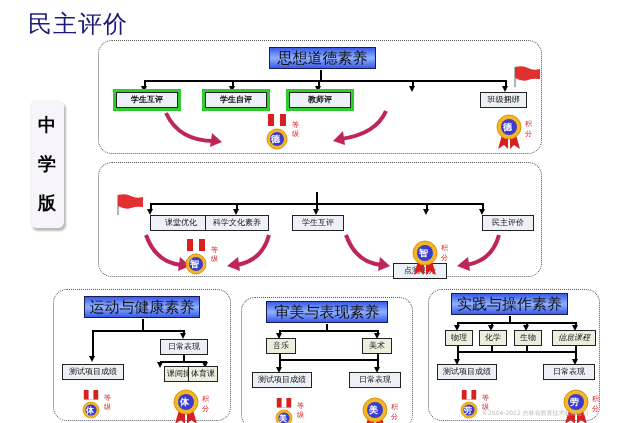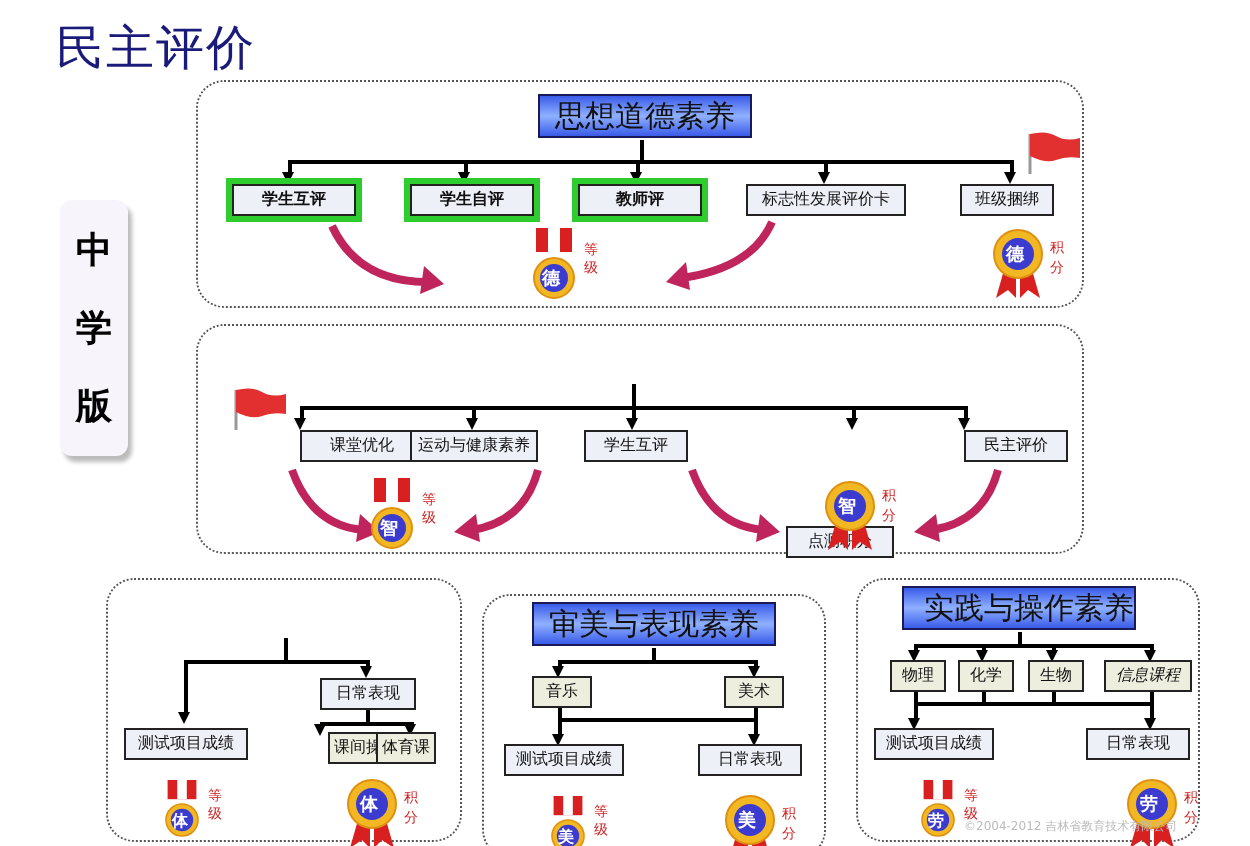--- a/index.html
+++ b/index.html
@@ -61,21 +61,20 @@
   <div class="ln" style="left:313px;top:39px;width:1.5px;height:8px;"></div>
   <div class="ln" style="left:406px;top:39px;width:1.5px;height:8px;"></div>
   <div class="arrow" style="left:42px;top:45px;"></div>
   <div class="arrow" style="left:130px;top:45px;"></div>
   <div class="arrow" style="left:216px;top:45px;"></div>
   <div class="arrow" style="left:310px;top:45px;"></div>
   <div class="arrow" style="left:403px;top:45px;"></div>
   <div class="box green" style="left:17px;top:51px;width:60px;">学生互评</div>
   <div class="box green" style="left:106px;top:51px;width:60px;">学生自评</div>
   <div class="box green" style="left:190px;top:51px;width:60px;">教师评</div>
-  <div class="box" style="left:274px;top:51px;width:78px;">标志性发展评价卡</div>
   <div class="box" style="left:381px;top:51px;width:45px;">班级捆绑</div>
   <svg class="flag" style="left:414px;top:24px;">
       <use href="#flag"></use>
     </svg>
   <svg class="curve" width="60" height="40" style="left:65px;top:70px;">
       <path d="M2,2 Q15,30 50,30" stroke="#c0245c" stroke-width="4" fill="none"></path>
       <polygon points="48,22 58,31 46,36" fill="#c0245c"></polygon>
     </svg>
   <svg class="curve" width="60" height="40" style="left:232px;top:68px;">
       <path d="M55,2 Q45,25 10,30" stroke="#c0245c" stroke-width="4" fill="none"></path>
@@ -104,21 +103,21 @@
   <div class="ln" style="left:137px;top:40px;width:1.5px;height:8px;"></div>
   <div class="ln" style="left:217px;top:40px;width:1.5px;height:8px;"></div>
   <div class="ln" style="left:327px;top:40px;width:1.5px;height:8px;"></div>
   <div class="ln" style="left:383px;top:40px;width:1.5px;height:8px;"></div>
   <div class="arrow" style="left:48px;top:46px;"></div>
   <div class="arrow" style="left:134px;top:46px;"></div>
   <div class="arrow" style="left:214px;top:46px;"></div>
   <div class="arrow" style="left:324px;top:46px;"></div>
   <div class="arrow" style="left:380px;top:46px;"></div>
   <div class="box" style="left:19px;top:52px;width:60px;margin-left:32px;">课堂优化</div>
-  <div class="box" style="left:106px;top:52px;width:62px;">运动与健康素养</div>
+  <div class="box" style="left:106px;top:52px;width:62px;">科学文化素养</div>
   <div class="box" style="left:193px;top:52px;width:50px;">学生互评</div>
   <div class="box" style="left:294px;top:52px;width:52px;margin-top:48px;">点测积分</div>
   <div class="box" style="left:383px;top:52px;width:50px;">民主评价</div>
   <svg class="flag" style="left:17px;top:30px;">
       <use href="#flag"></use>
     </svg>
   <svg class="curve" width="50" height="38" style="left:45px;top:70px;">
       <path d="M2,2 Q12,30 38,32" stroke="#c0245c" stroke-width="4" fill="none"></path>
       <polygon points="36,24 46,33 34,38" fill="#c0245c"></polygon>
     </svg>
@@ -144,20 +143,21 @@
   <div style="position:absolute;left:311px;top:74px;width:40px;height:40px;">
     <svg class="medal" style="left:0;top:0;">
         <use href="#medal-points"></use>
       </svg>
     <span style="position:absolute;left:9px;top:10px;font-size:9px;color:#fff;font-weight:bold;">智</span>
     <span style="position:absolute;left:31px;top:6px;font-size:7px;color:#d02020;width:8px;line-height:10px;">积分</span>
   </div>
 </div>
 
 <div class="panel" style="left:53px;top:289px;width:176px;height:130px;">
+  <div class="head" style="left:30px;top:6px;width:114px;">运动与健康素养</div>
   <div class="ln" style="left:88px;top:29px;width:1.5px;height:12px;"></div>
   <div class="ln" style="left:38px;top:40px;width:92px;height:1.5px;"></div>
   <div class="ln" style="left:38px;top:40px;width:1.5px;height:28px;"></div>
   <div class="ln" style="left:129px;top:40px;width:1.5px;height:4px;"></div>
   <div class="arrow" style="left:35px;top:66px;"></div>
   <div class="arrow" style="left:126px;top:43px;"></div>
   <div class="box" style="left:106px;top:49px;width:46px;">日常表现</div>
   <div class="ln" style="left:129px;top:65px;width:1.5px;height:6px;"></div>
   <div class="ln" style="left:106px;top:71px;width:46px;height:1.5px;"></div>
   <div class="ln" style="left:106px;top:71px;width:1.5px;height:2px;"></div>
@@ -210,21 +210,21 @@
   <div style="position:absolute;left:118px;top:96px;width:40px;height:40px;">
     <svg class="medal" style="left:0;top:0;">
         <use href="#medal-points"></use>
       </svg>
     <span style="position:absolute;left:9px;top:10px;font-size:9px;color:#fff;font-weight:bold;">美</span>
     <span style="position:absolute;left:31px;top:8px;font-size:7px;color:#d02020;width:8px;line-height:10px;">积分</span>
   </div>
 </div>
 
 <div class="panel" style="left:428px;top:289px;width:170px;height:130px;">
-  <div class="head" style="left:22px;top:3px;width:115px;text-align:right;">实践与操作素养</div>
+  <div class="head" style="left:22px;top:3px;width:115px;">实践与操作素养</div>
   <div class="ln" style="left:80px;top:26px;width:1.5px;height:7px;"></div>
   <div class="ln" style="left:28px;top:32px;width:119px;height:1.5px;"></div>
   <div class="ln" style="left:28px;top:32px;width:1.5px;height:4px;"></div>
   <div class="ln" style="left:62px;top:32px;width:1.5px;height:4px;"></div>
   <div class="ln" style="left:97px;top:32px;width:1.5px;height:4px;"></div>
   <div class="ln" style="left:146px;top:32px;width:1.5px;height:4px;"></div>
   <div class="arrow" style="left:25px;top:35px;"></div>
   <div class="arrow" style="left:59px;top:35px;"></div>
   <div class="arrow" style="left:94px;top:35px;"></div>
   <div class="arrow" style="left:143px;top:35px;"></div>

